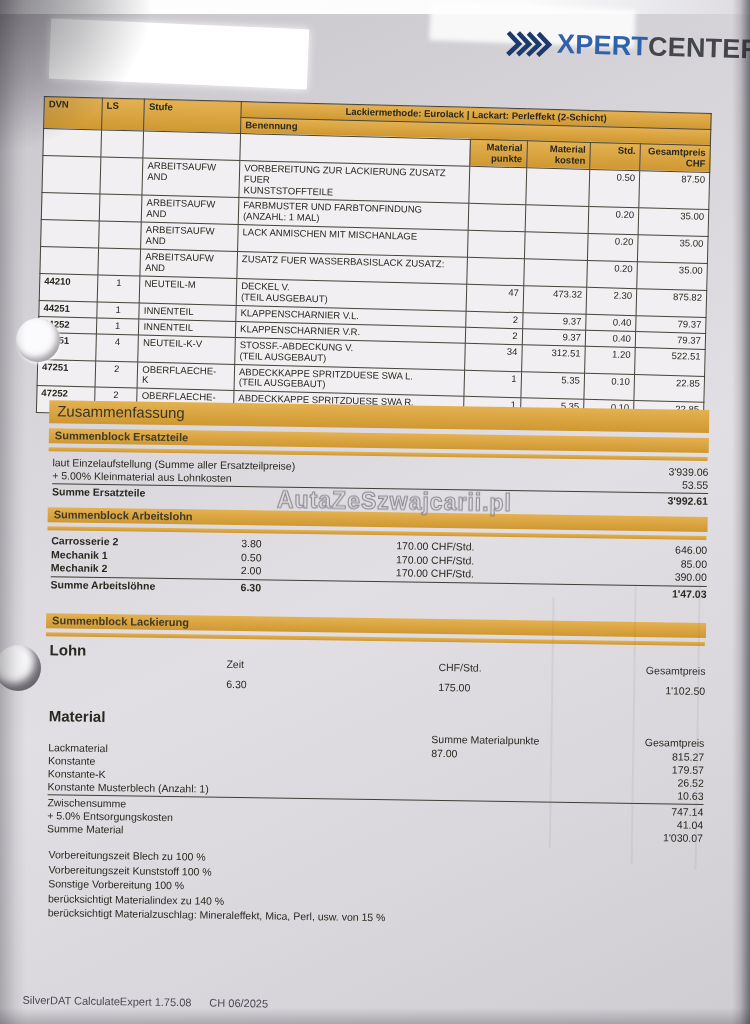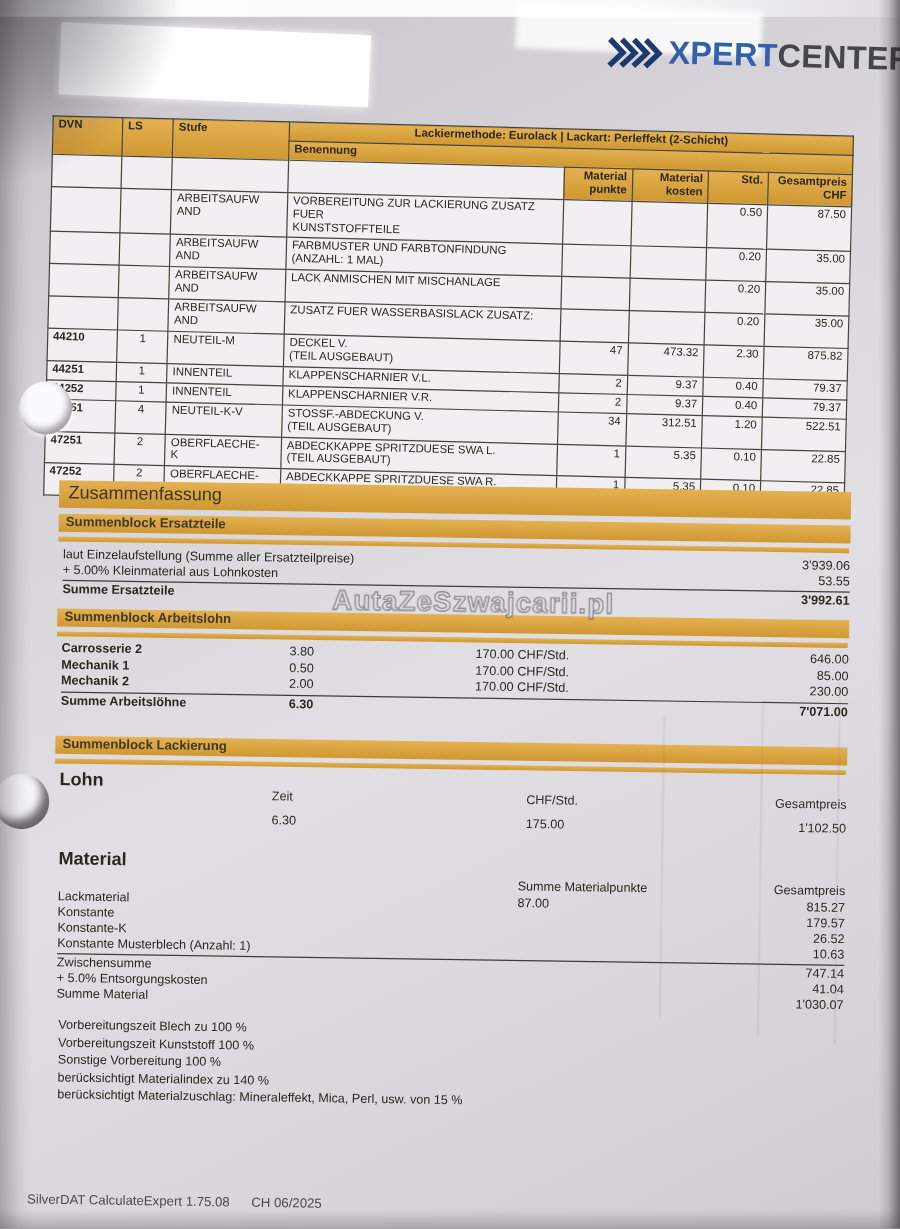--- a/index.html
+++ b/index.html
@@ -344,28 +344,28 @@
       <div class="srow">
         <span class="lab">Mechanik 1</span>
         <span class="hrs">0.50</span>
         <span class="rate">170.00 CHF/Std.</span>
         <span class="val">85.00</span>
       </div>
       <div class="srow">
         <span class="lab">Mechanik 2</span>
         <span class="hrs">2.00</span>
         <span class="rate">170.00 CHF/Std.</span>
-        <span class="val">230.00</span>
+        <span class="val">390.00</span>
       </div>
       <hr class="sep">
       <div class="srow tot">
         <span class="lab">Summe Arbeitslöhne</span>
         <span class="hrs">6.30</span>
         <span class="rate"></span>
-        <span class="val">7'071.00</span>
+        <span class="val">1'47.03</span>
       </div>
     </div>
 
     <div class="bar bar-sub bar-lack">Summenblock Lackierung</div>
     <div class="rule-gold rg-lack"></div>
     <div class="lbl-bold lohn-lbl">Lohn</div>
 
     <div class="sblock lohn-head">
       <div class="lohn-row">
         <span class="cz"></span>

